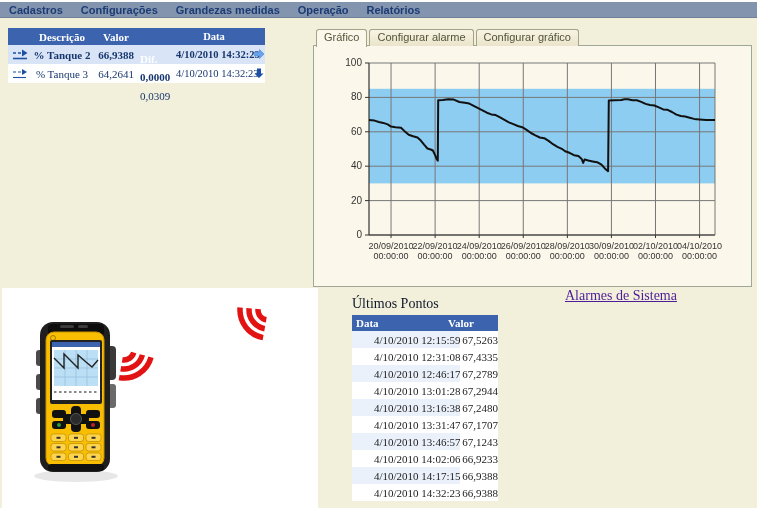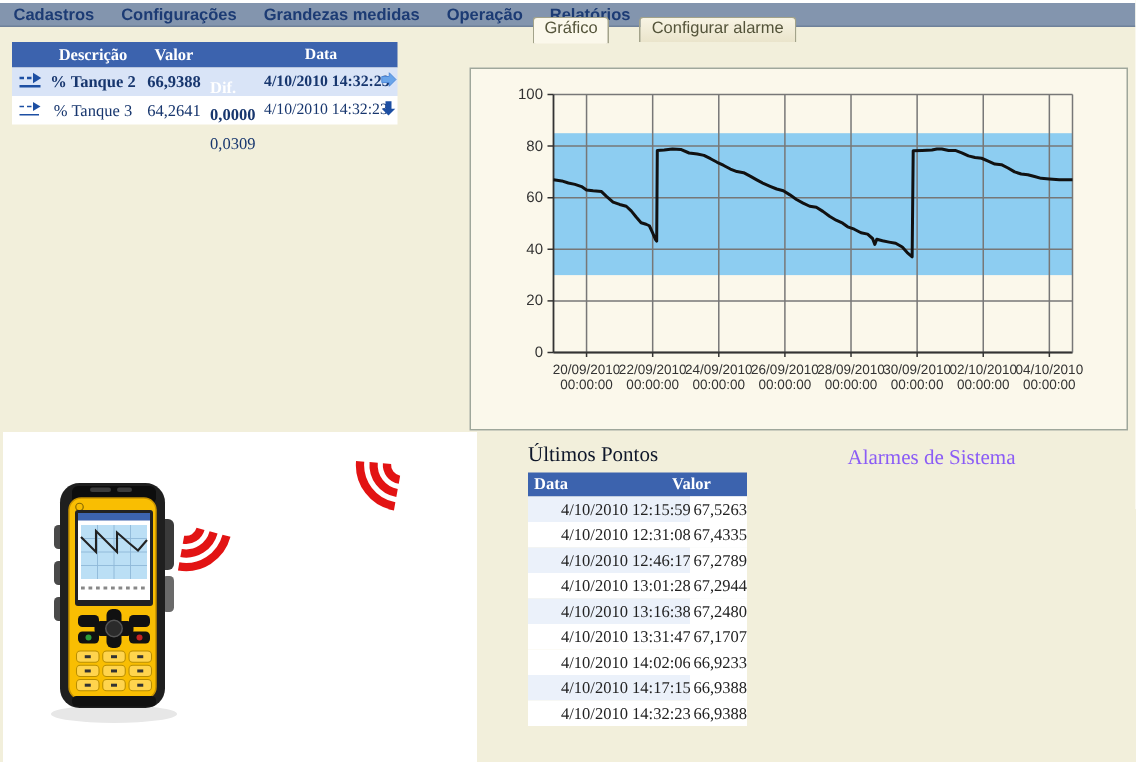--- a/index.html
+++ b/index.html
@@ -17,42 +17,42 @@
                  align-items:center;}
   #readings .row{display:flex;height:19px;background:#fff;align-items:center;}
   #readings .row.sel{background:#D9E4F7;font-weight:bold;}
   .c0{width:24px;text-align:center;}
   .c1{width:60px;text-align:center;}
   .c2{width:48px;text-align:center;}
   .c3{width:36px;text-align:left;margin-top:44px;}
   .c4{width:76px;text-align:center;white-space:nowrap;font-size:10.5px;}
   .c5{width:13px;text-align:center;}
   
-  #tabs{position:absolute;left:316px;top:11px;display:flex;gap:20px;z-index:3;margin-left:39px;}
+  #tabs{position:absolute;left:316px;top:29px;display:flex;gap:2px;z-index:3;}
   .tab{height:14px;padding:1px 7px 1px 7px;font-family:"Liberation Sans",sans-serif;
        font-size:11px;color:#54543A;background:linear-gradient(#F8F4E4,#EAE4CB);
        border:1px solid #A3A38A;border-bottom:none;border-radius:3px 3px 0 0;cursor:default;}
   .tab.active{background:#FBF8EB;height:15px;margin-top:0px;}
   #panel{position:absolute;left:313px;top:45px;width:437px;height:240px;
          border:1px solid #9FA79B;background:#FBF8EB;z-index:1;}
   #chart{position:absolute;left:0;top:0;}
   
   #phone-area{position:absolute;left:2px;top:288px;width:316px;height:220px;background:#fff;}
   #ultimos{position:absolute;left:352px;top:296px;width:146px;}
   #ultimos .title{font-size:14px;color:#0f172a;margin-bottom:3px;}
   #ultimos .hdr{display:flex;height:16px;background:#3C63AE;color:#fff;font-weight:bold;
                 font-size:11px;align-items:center;}
   #ultimos .hdr .d{width:92px;padding-left:4px;}
   #ultimos .hdr .v{width:50px;}
   #ultimos .prow{display:flex;height:17px;font-size:11px;color:#222;align-items:center;background:#fff;}
   #ultimos .prow.alt{background:#EBF1FA;}
   #ultimos .prow .d{width:92px;padding-left:22px;white-space:nowrap;}
   #ultimos .prow .v{width:46px;text-align:right;background:#fff;padding-right:0;height:100%;
                     display:flex;align-items:center;justify-content:flex-end;}
-  #alarmes{position:absolute;left:565px;top:298px;font-size:14px;color:#8b5cf6;}
+  #alarmes{position:absolute;left:565px;top:288px;font-size:14px;color:#4c1d95;text-decoration:underline;}
 </style>
 </head>
 <body>
 
 <div id="app">
   <div id="topwhite"></div>
 
   <div id="menubar">
     <span class="menu-item">Cadastros</span>
     <span class="menu-item">Configurações</span>
@@ -104,20 +104,21 @@
         <svg width="12" height="12" viewBox="0 0 12 12">
           <polygon points="4,1.5 8,1.5 8,6.5 10.5,6.5 6,11 1.5,6.5 4,6.5" fill="#1D4FA3"></polygon>
         </svg>
       </div>
     </div>
   </div>
 
   <div id="tabs">
     <div class="tab active">Gráfico</div>
     <div class="tab">Configurar alarme</div>
+    <div class="tab">Configurar gráfico</div>
   </div>
 
   <div id="panel">
     <svg id="chart" width="437" height="240" viewBox="0 0 437 240">
         <rect x="55" y="42.8" width="346" height="94.59999999999998" fill="#8DCDF1"></rect>
         <line x1="55" y1="189" x2="401" y2="189" stroke="#777" stroke-width="1"></line>
         <line x1="51" y1="189" x2="55" y2="189" stroke="#333" stroke-width="1"></line>
         <text x="48" y="192" text-anchor="end" font-size="10" font-family="&quot;Liberation Sans&quot;,sans-serif" fill="#333">0</text>
         <line x1="55" y1="154.6" x2="401" y2="154.6" stroke="#777" stroke-width="1"></line>
         <line x1="51" y1="154.6" x2="55" y2="154.6" stroke="#333" stroke-width="1"></line>
@@ -291,20 +292,24 @@
         <div class="v">67,2944</div>
       </div>
     <div class="prow alt">
         <div class="d">4/10/2010 13:16:38</div>
         <div class="v">67,2480</div>
       </div>
     <div class="prow">
         <div class="d">4/10/2010 13:31:47</div>
         <div class="v">67,1707</div>
       </div>
+    <div class="prow alt">
+        <div class="d">4/10/2010 13:46:57</div>
+        <div class="v">67,1243</div>
+      </div>
     <div class="prow">
         <div class="d">4/10/2010 14:02:06</div>
         <div class="v">66,9233</div>
       </div>
     <div class="prow alt">
         <div class="d">4/10/2010 14:17:15</div>
         <div class="v">66,9388</div>
       </div>
     <div class="prow">
         <div class="d">4/10/2010 14:32:23</div>

